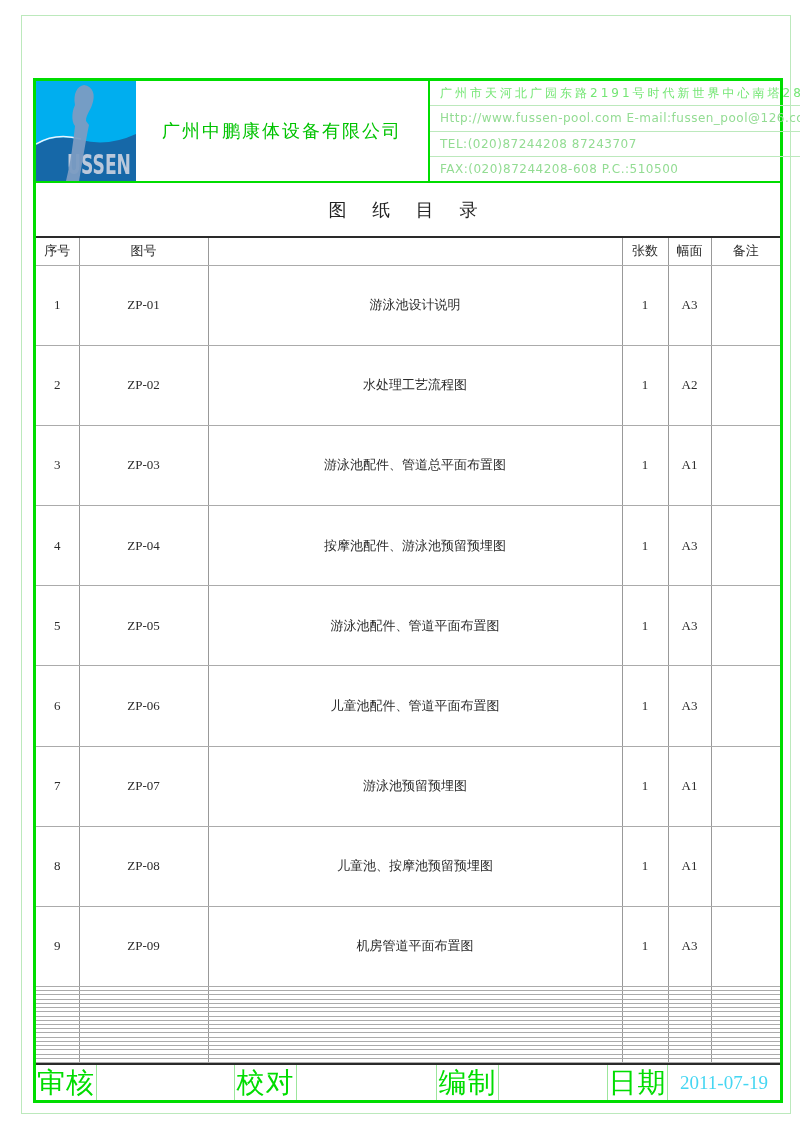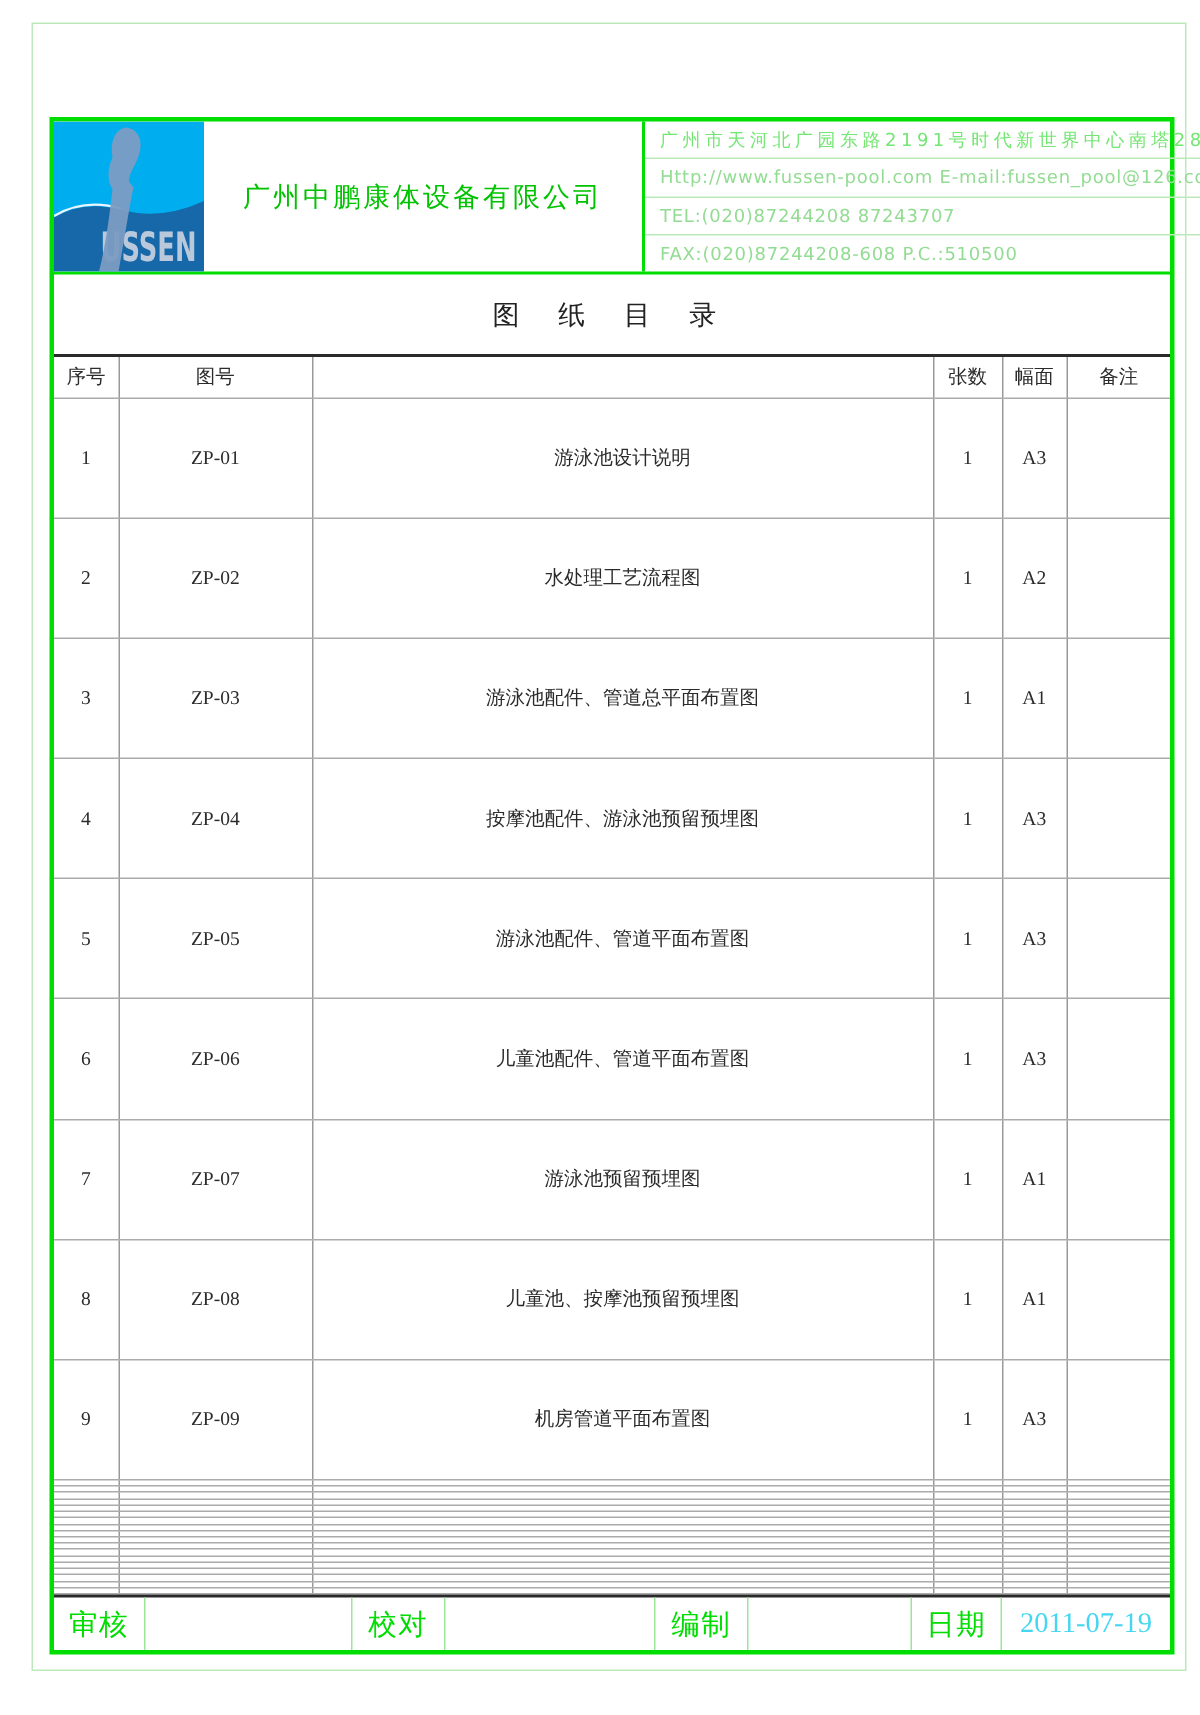--- a/index.html
+++ b/index.html
@@ -41,21 +41,21 @@
   table.catalog th{font-size:13px;font-family:"DejaVu Sans",sans-serif;}
   table.catalog td{font-size:13px;}
   td.cell-name{font-family:"DejaVu Sans",sans-serif;font-size:13px;margin-left:37px;}
 
   
   .sign-zone{position:absolute;left:0;top:982px;width:744px;height:37px;
         border-top:2px solid #2a2a2a;box-sizing:border-box;display:flex;}
   .sign-cell{border-right:1px solid var(--sep-green);box-sizing:border-box;
         display:flex;align-items:center;justify-content:center;overflow:hidden;}
   .sign-cell:last-child{border-right:none;align-items:center;}
-  .sign-label{color:var(--frame-green);font-size:19px;letter-spacing:1px;white-space:nowrap;}
+  .sign-label{color:var(--frame-green);font-size:28px;letter-spacing:1px;white-space:nowrap;}
   .sign-date{color:var(--date-cyan);font-size:19px;font-family:"Liberation Serif","DejaVu Serif",serif;
         white-space:nowrap;}
   .w-review{flex:0 0 61px;}  .w-sp1{flex:0 0 138px;}
   .w-proof{flex:0 0 62px;}   .w-sp2{flex:0 0 140px;}
   .w-comp{flex:0 0 62px;}    .w-sp3{flex:0 0 109px;}
   .w-date{flex:0 0 60px;}    .w-dateval{flex:1;}
 </style>
 </head>
 <body>
 

